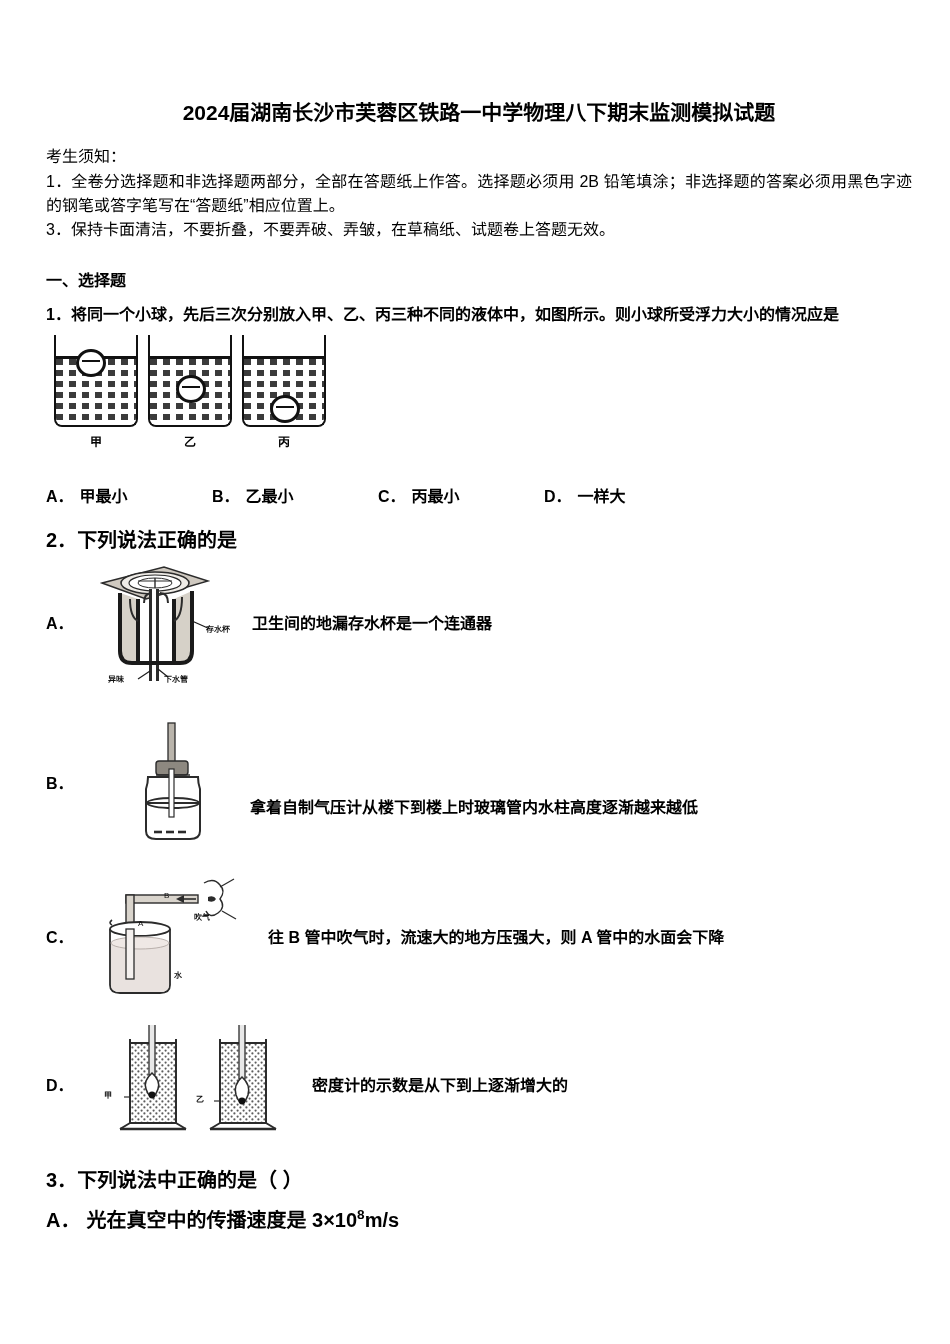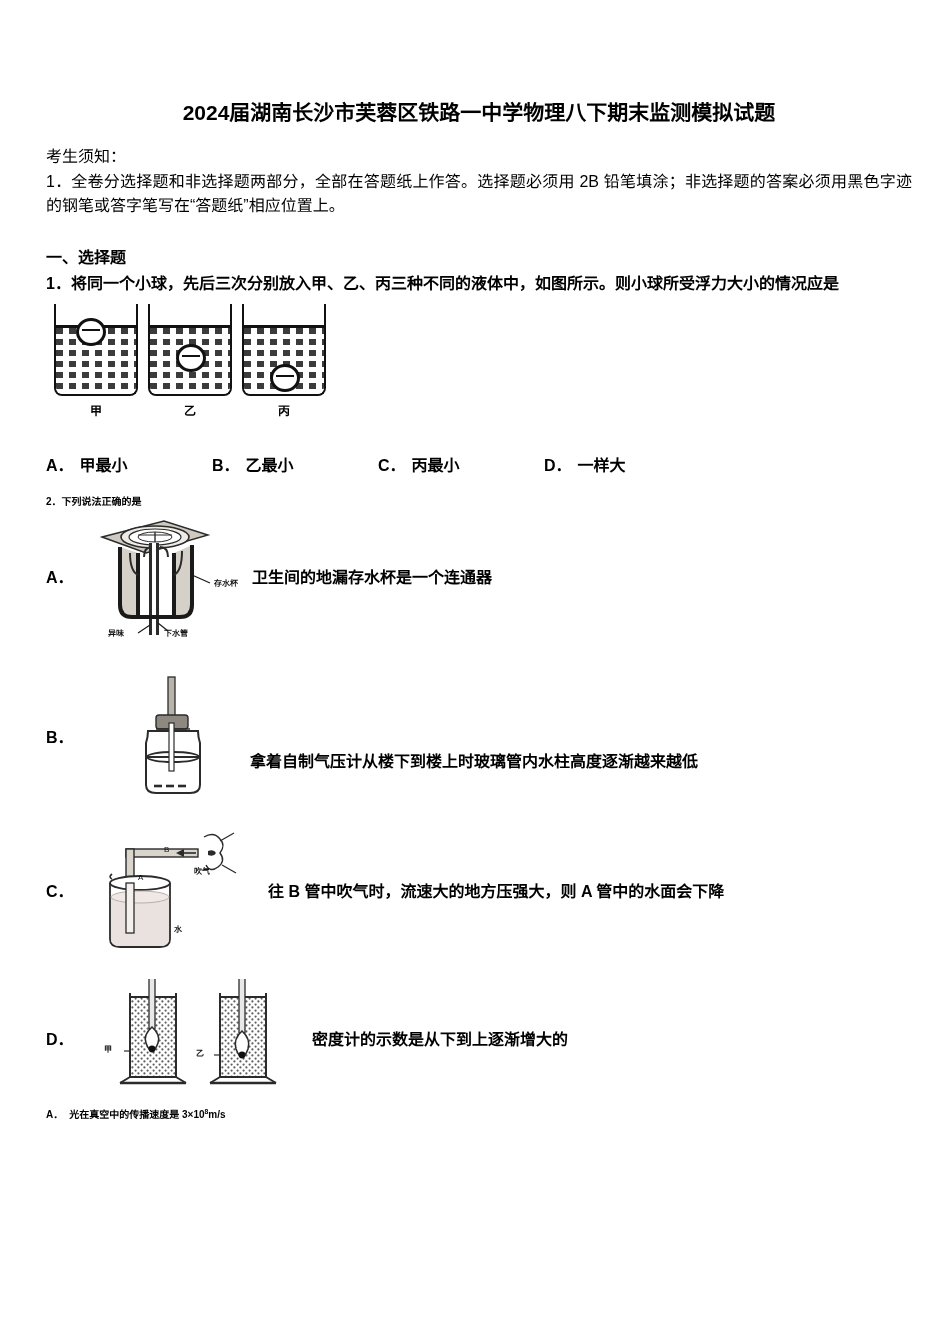--- a/index.html
+++ b/index.html
@@ -55,32 +55,32 @@
     line-height: 1.48;
     margin: 0;
     text-align: justify;
     font-family: "Liberation Sans", "DejaVu Sans", sans-serif;
   }
 
   
   .section-title {
     font-size: 16px;
     font-weight: bold;
-    margin: 26px 0 4px 0;
+    margin: 26px 0 12px 0;
     font-family: "Liberation Sans", "DejaVu Sans", sans-serif;
   }
   .q-stem {
     font-size: 16px;
     font-weight: bold;
     line-height: 1.5;
     margin: 0;
     font-family: "Liberation Sans", "DejaVu Sans", sans-serif;
   }
   .q-stem-plain {
-    font-size: 10px;
+    font-size: 20px;
     font-weight: bold;
     line-height: 1.5;
     margin: 0;
     font-family: "Liberation Sans", "DejaVu Sans", sans-serif;
   }
 
   
   .opt-row {
     display: flex;
     margin: 14px 0 0 0;
@@ -237,20 +237,21 @@
 </head>
 <body>
 
 <div class="page">
   <div class="content">
 
     <h1 class="doc-title">2024届湖南长沙市芙蓉区铁路一中学物理八下期末监测模拟试题</h1>
 
     <p class="notice-head">考生须知：</p>
     <p class="notice-item">1．全卷分选择题和非选择题两部分，全部在答题纸上作答。选择题必须用 2B 铅笔填涂；非选择题的答案必须用黑色字迹的钢笔或答字笔写在“答题纸”相应位置上。</p>
+    <p class="notice-item">3．保持卡面清洁，不要折叠，不要弄破、弄皱，在草稿纸、试题卷上答题无效。</p>
 
     <p class="section-title">一、选择题</p>
 
     <p class="q-stem">
       <span>1．</span><span>将同一个小球，先后三次分别放入甲、乙、丙三种不同的液体中，如图所示。则小球所受浮力大小的情况应是</span>
     </p>
 
     <div class="beakers">
 
       <div class="beaker" style="left:0px;">
@@ -323,21 +324,21 @@
             <rect x="69" y="30" width="3" height="92" fill="#2b2b2b"></rect>
             <rect x="76" y="30" width="3" height="92" fill="#2b2b2b"></rect>
             <rect x="72" y="30" width="4" height="92" fill="#ffffff" stroke="none"></rect>
 
             <path d="M58 104 L94 104" stroke="#1a1a1a" stroke-width="4"></path>
 
             <path d="M112 62 L130 70" stroke="#1a1a1a" stroke-width="1.2" fill="none"></path>
             <path d="M70 112 L58 120" stroke="#1a1a1a" stroke-width="1.2" fill="none"></path>
             <path d="M78 110 L88 118" stroke="#1a1a1a" stroke-width="1.2" fill="none"></path>
           </svg>
-          <span class="fig-label bold" style="left:134px; top:64px;text-align:right;">存水杯</span>
+          <span class="fig-label bold" style="left:126px; top:64px;text-align:right;">存水杯</span>
           <span class="fig-label bold" style="left:28px; top:114px;">异味</span>
           <span class="fig-label bold" style="left:84px; top:114px;">下水管</span>
         </div>
       </div>
       <div class="opt-text" style="margin-left:22px;">卫生间的地漏存水杯是一个连通器</div>
     </div>
 
     <div class="fig-opt" style="margin-top:34px;">
       <div class="letter">B．</div>
       <div class="fig-slot" style="margin-left:38px;">
@@ -439,18 +440,21 @@
             <path d="M20 72 L26 72" stroke="#2b2b2b" stroke-width="1.2"></path>
             <path d="M110 76 L116 76" stroke="#2b2b2b" stroke-width="1.2"></path>
           </svg>
           <span class="fig-label bold" style="left:0px; top:64px;">甲</span>
           <span class="fig-label bold" style="left:92px; top:68px;">乙</span>
         </div>
       </div>
       <div class="opt-text" style="margin-left:22px;">密度计的示数是从下到上逐渐增大的</div>
     </div>
 
+    <p class="q-stem-plain" style="margin-top:22px;">
+      <span>3．</span><span>下列说法中正确的是（      ）</span>
+    </p>
     <p class="q-stem-plain" style="margin-top:10px;">
       <span class="opt-letter">A．</span><span class="nowrap">光在真空中的传播速度是 3×10</span><sup>8</sup><span>m/s</span>
     </p>
 
   </div>
 </div>
 
 </body></html>

